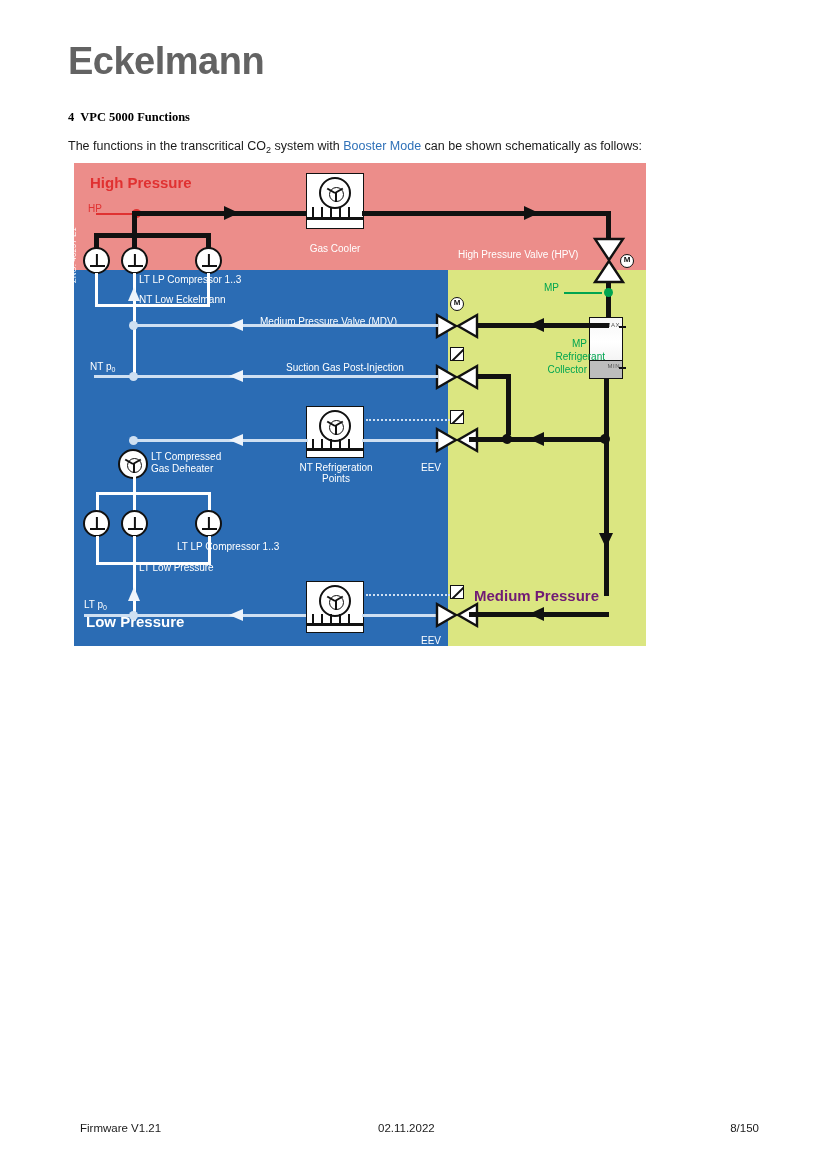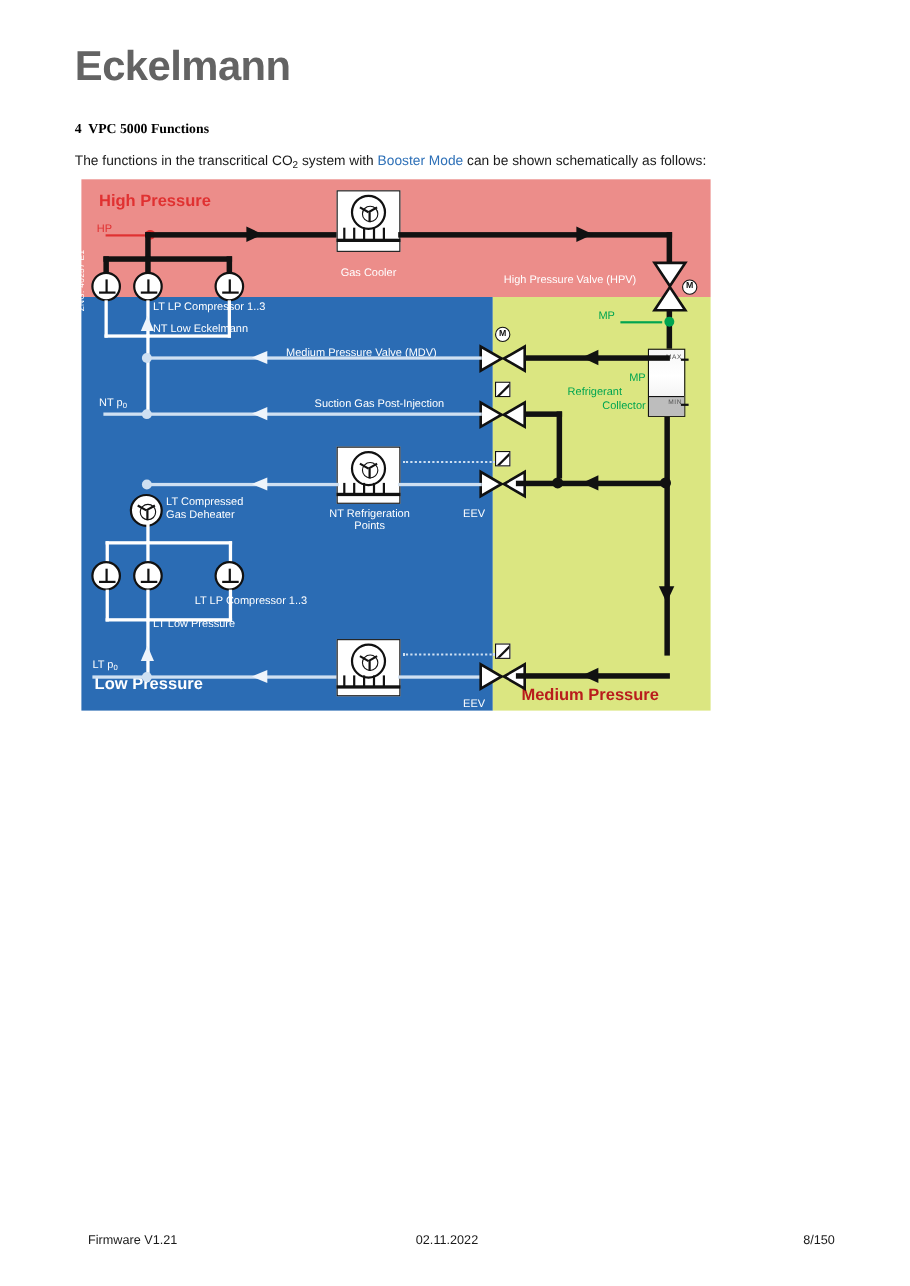--- a/index.html
+++ b/index.html
@@ -20,21 +20,21 @@
   
   #diagram{position:absolute;left:74px;top:163px;width:572px;height:483px;}
   .band{position:absolute;}
   .band-hp{left:0;top:0;width:572px;height:107px;background:#ec8d8a;}
   .band-lp{left:0;top:107px;width:374px;height:376px;background:#2b6cb4;}
   .band-mp{left:374px;top:107px;width:198px;height:376px;background:#dbe681;}
 
   .zoneLabel{position:absolute;font-size:15px;font-weight:bold;white-space:nowrap;}
   .zl-hp{left:16px;top:11px;color:#e03131;}
   .zl-lp{left:12px;top:450px;color:#ffffff;}
-  .zl-mp{left:400px;top:460px;color:#b91c1c;}
+  .zl-mp{left:400px;top:424px;color:#701a75;}
 
   
   .sidecode{position:absolute;left:-5px;top:120px;width:90px;
             transform:rotate(-90deg);transform-origin:left top;
             font-size:7.5px;color:#ffffff;letter-spacing:0.3px;white-space:nowrap;}
 
   
   .lab{position:absolute;font-size:10px;white-space:nowrap;line-height:11.5px;}
   .lab-w{color:#ffffff;}
   .lab-r{color:#e03131;}
@@ -202,21 +202,21 @@
   <div class="lab lab-g" style="left:470px;top:119px;">MP</div>
 
   <div class="tank" style="left:515px;top:154px;">
     <div class="bot"></div>
     <div class="lvl" style="top:4px;">MAX</div>
     <div class="tick" style="top:8px;"></div>
     <div class="lvl" style="top:45px;">MIN</div>
     <div class="tick" style="top:49px;"></div>
   </div>
   <div class="lab lab-g" style="left:447px;top:175px;width:66px;text-align:right;">MP</div>
-  <div class="lab lab-g" style="left:442px;top:188px;width:76px;text-align:left;">Refrigerant</div>
+  <div class="lab lab-g" style="left:455px;top:188px;width:76px;text-align:right;">Refrigerant</div>
   <div class="lab lab-g" style="left:437px;top:201px;width:76px;text-align:right;">Collector</div>
 
   <div class="pipe" style="left:530px;top:216px;width:5px;height:217px;"></div>
   <div class="arr arr-d-k" style="left:525px;top:370px;"></div>
 
   <div class="pipe" style="left:395px;top:160px;width:140px;height:5px;"></div>
   <div class="arr arr-l-k" style="left:455px;top:155px;"></div>
 
   <svg class="vhsvg" style="left:361px;top:149px;" width="44" height="28">
     <polygon points="2,3 2,25 21,14" fill="#ffffff" stroke="#111111" stroke-width="2.4"></polygon>

